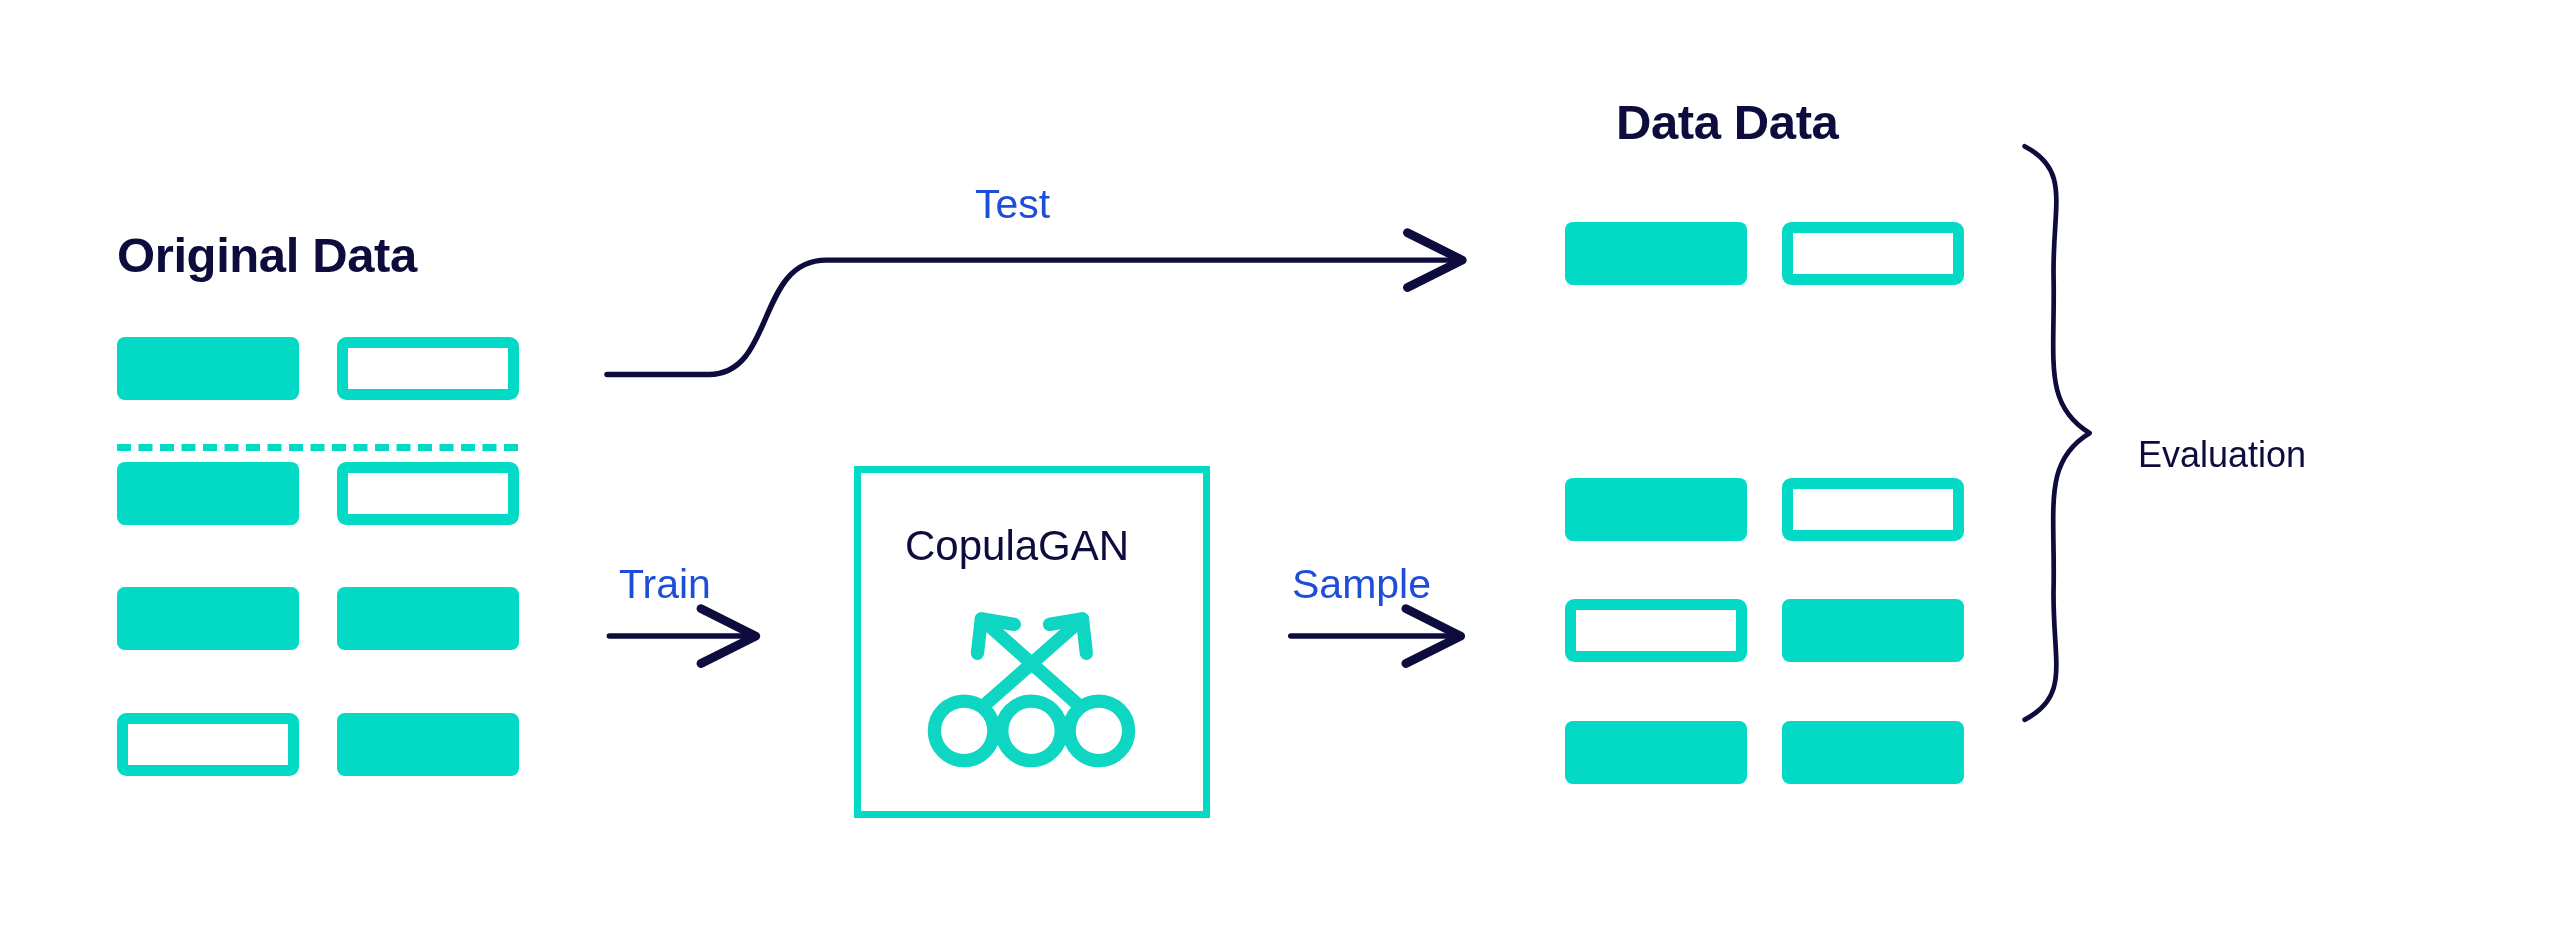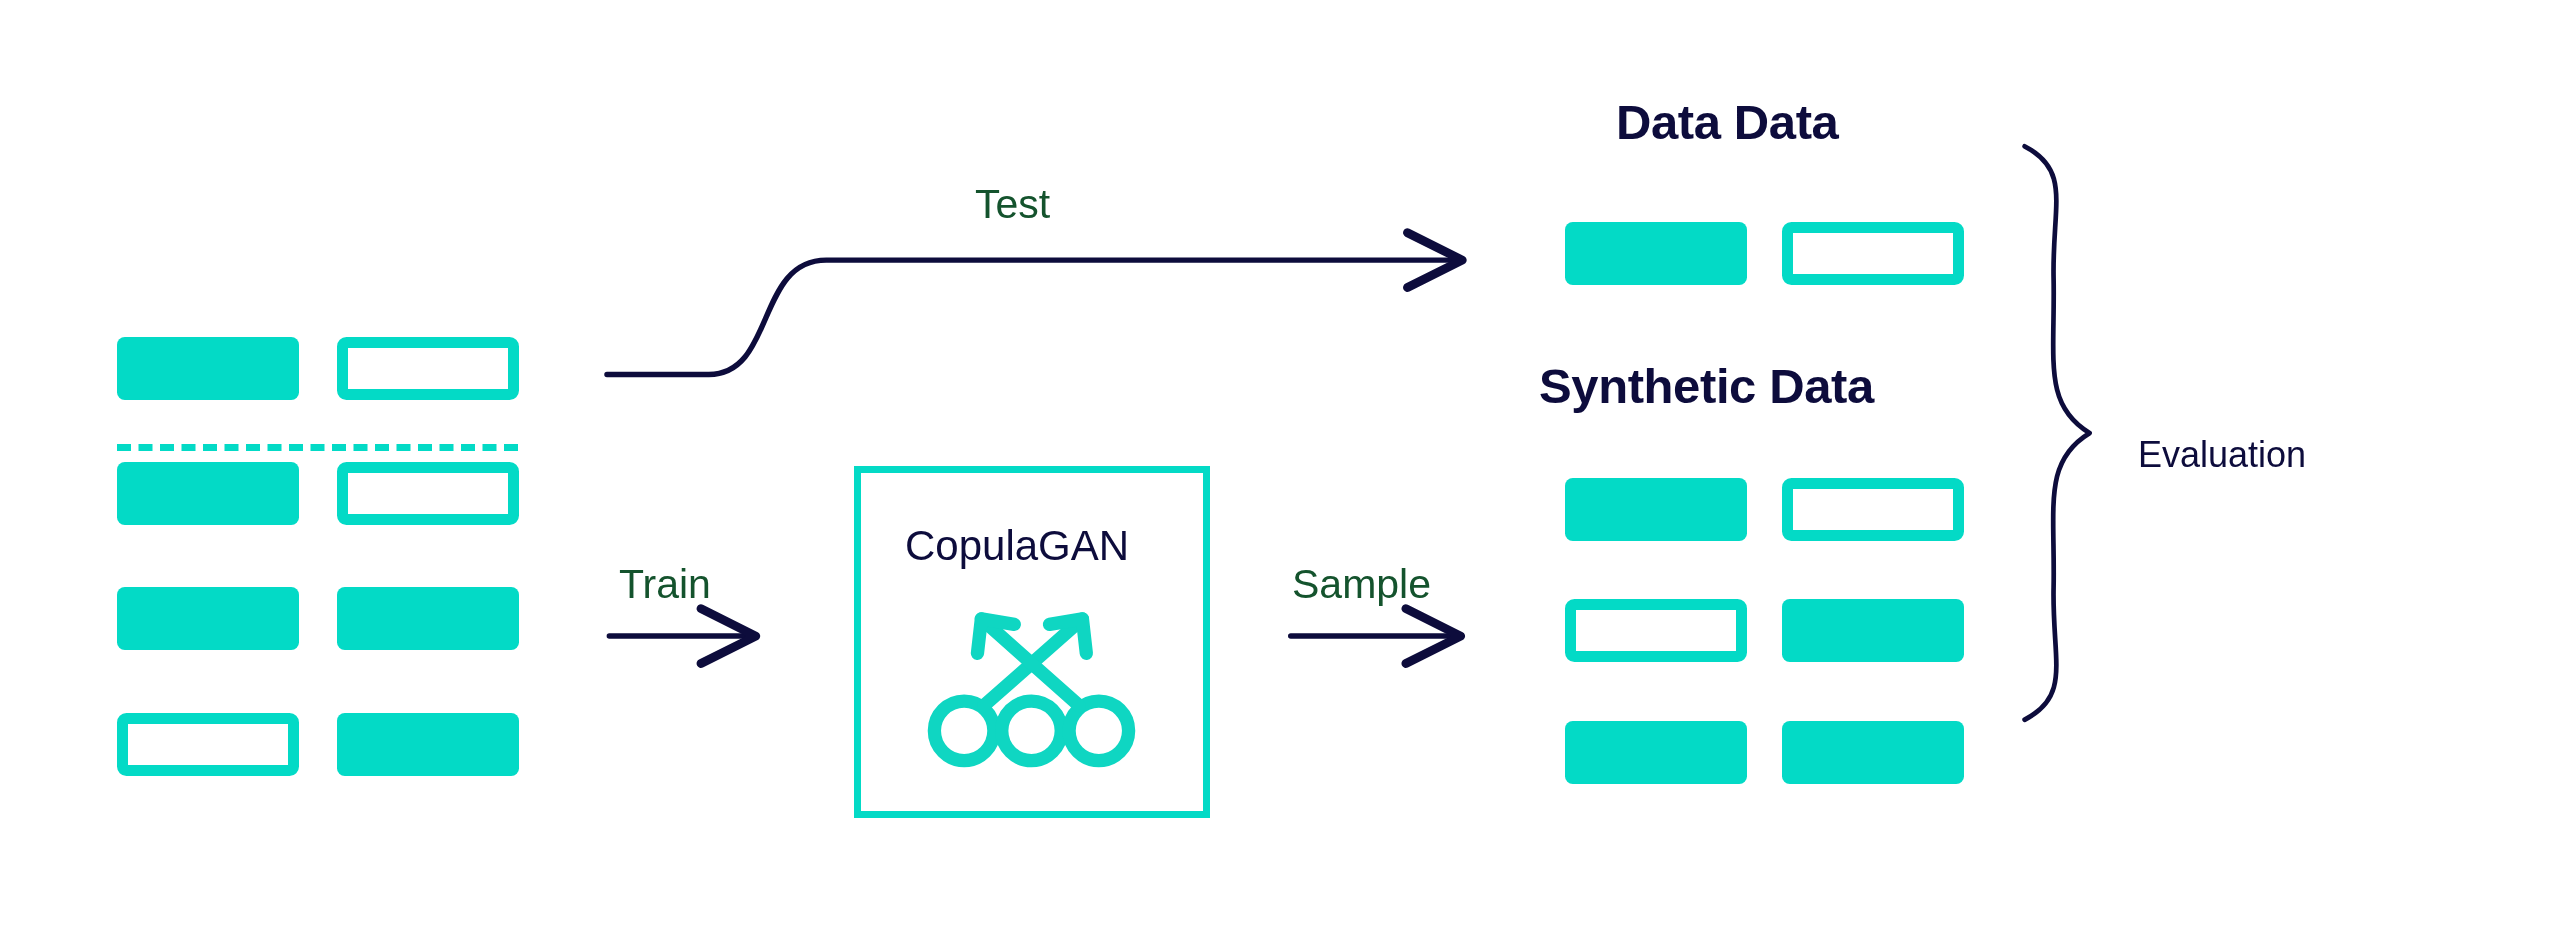--- a/index.html
+++ b/index.html
@@ -30,21 +30,21 @@
     color: #0d0c3c;
     white-space: nowrap;
     letter-spacing: -0.4px;
   }
   .label {
     position: absolute;
     font-family: "Liberation Sans", sans-serif;
     font-weight: normal;
     font-size: 41px;
     line-height: 1;
-    color: #14532d;
+    color: #1d4ed8;
     white-space: nowrap;
   }
   .big-label {
     position: absolute;
     font-family: "Liberation Sans", sans-serif;
     font-weight: normal;
     font-size: 36px;
     line-height: 1;
     color: #0d0c3c;
     white-space: nowrap;
@@ -101,20 +101,21 @@
     pointer-events: none;
     overflow: visible;
   }
   .svg-layer * { pointer-events: auto; }
 </style>
 </head>
 <body>
 
 <div id="canvas">
 
+  <div class="heading" style="left:117px; top:231px;">Original Data</div>
 
   <div class="cell filled" style="left:117px; top:337px;"></div>
   <div class="cell outline" style="left:337px; top:337px;"></div>
 
   <div class="dashed-split" style="left:117px; top:444px; width:401px;"></div>
 
   <div class="cell filled" style="left:117px; top:462px;"></div>
   <div class="cell outline" style="left:337px; top:462px;"></div>
 
   <div class="cell filled" style="left:117px; top:587px;"></div>
@@ -131,21 +132,20 @@
 
   <div class="model-box" style="left:854px; top:466px; width:356px; height:352px;">
   </div>
   <div class="model-label" style="left:905px; top:525px;text-align:center;">CopulaGAN</div>
 
   <div class="heading" style="left:1616px; top:98px;">Data Data</div>
 
   <div class="cell filled" style="left:1565px; top:222px;"></div>
   <div class="cell outline" style="left:1782px; top:222px;"></div>
 
-  <div class="heading" style="left:1539px; top:362px;">Synthetic Data</div>
 
   <div class="cell filled" style="left:1565px; top:478px;"></div>
   <div class="cell outline" style="left:1782px; top:478px;"></div>
 
   <div class="cell outline" style="left:1565px; top:599px;"></div>
   <div class="cell filled" style="left:1782px; top:599px;"></div>
 
   <div class="cell filled" style="left:1565px; top:721px;"></div>
   <div class="cell filled" style="left:1782px; top:721px;"></div>
 

